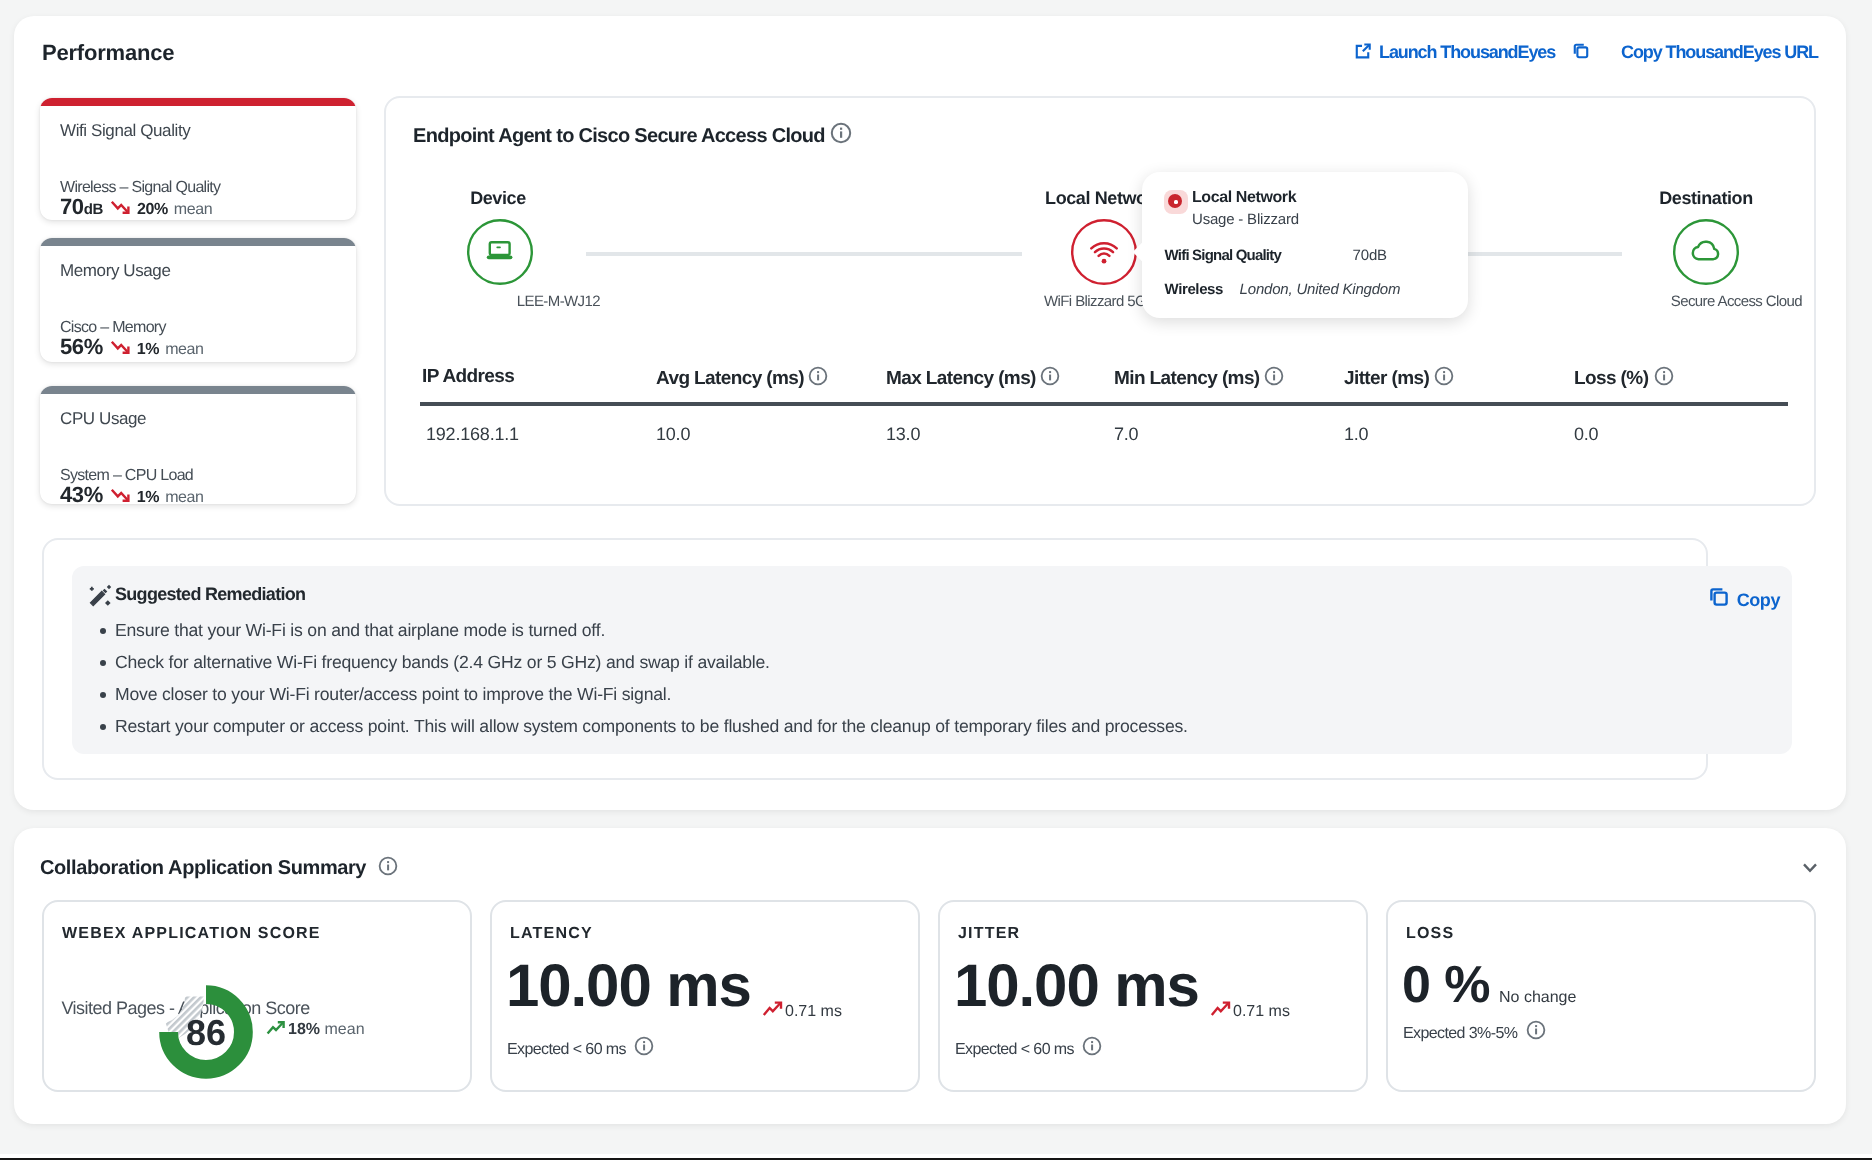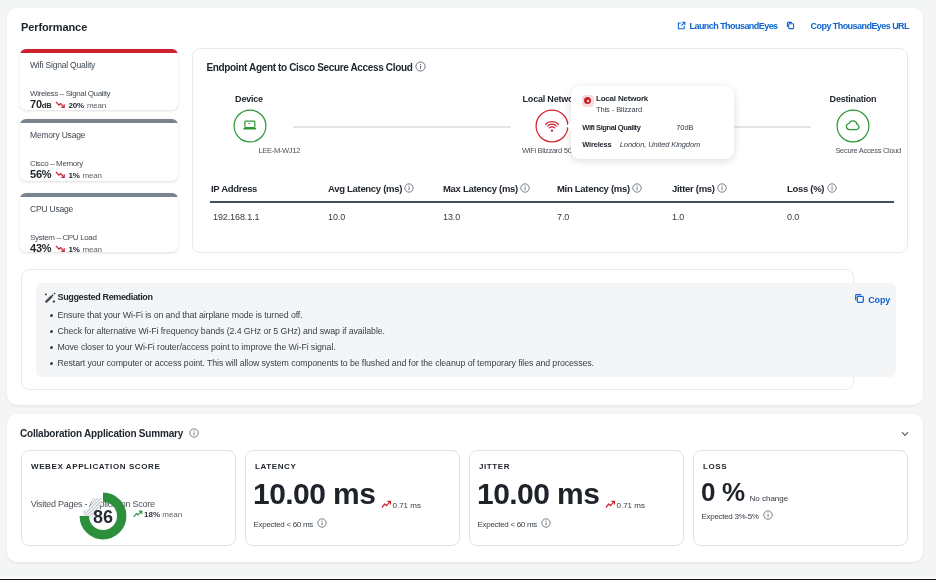--- a/index.html
+++ b/index.html
@@ -169,21 +169,21 @@
 </div>
 
 <div class="ttp-notch"></div>
 <div class="ttp">
   <div class="abs" style="left:10.5px; top:8.5px; width:12.5px; height:12.5px; background:#f9d9d9; border-radius:4px;">
     <div class="abs" style="left:2.75px; top:2.75px; width:7px; height:7px; background:#c9252d; border-radius:50%;">
       <div class="abs" style="left:2.3px; top:2.3px; width:2.4px; height:2.4px; background:#fff; border-radius:0.8px;"></div>
     </div>
   </div>
   <div class="abs" style="left:25px; top:8.4px; font-size:8px; font-weight:700; color:#1d242b; letter-spacing:-0.2px;">Local Network</div>
-  <div class="abs" style="left:25px; top:18.5px; font-size:7.5px; color:#39414a; letter-spacing:-0.1px;">This - Blizzard</div>
+  <div class="abs" style="left:25px; top:18.5px; font-size:7.5px; color:#39414a; letter-spacing:-0.1px;">Usage - Blizzard</div>
   <div class="abs" style="left:11.3px; top:37px; font-size:7.5px; font-weight:700; color:#1d242b; letter-spacing:-0.4px;">Wifi Signal Quality</div>
   <div class="abs" style="left:80.3px; top:37px; font-size:7.5px; color:#39414a; letter-spacing:-0.1px;margin-left:25px;">70dB</div>
   <div class="abs" style="left:11.3px; top:54px; font-size:7.5px; font-weight:700; color:#1d242b; letter-spacing:-0.2px;">Wireless</div>
   <div class="abs" style="left:48.8px; top:54px; font-size:7.5px; color:#39414a; letter-spacing:-0.1px;font-style:italic;">London, United Kingdom</div>
 </div>
 
 <div id="remed-outer">
   <div id="remed-inner">
     <div class="abs" style="left:8px; top:9px;">
       <svg width="12" height="12" viewBox="0 0 12 12" fill="none">

